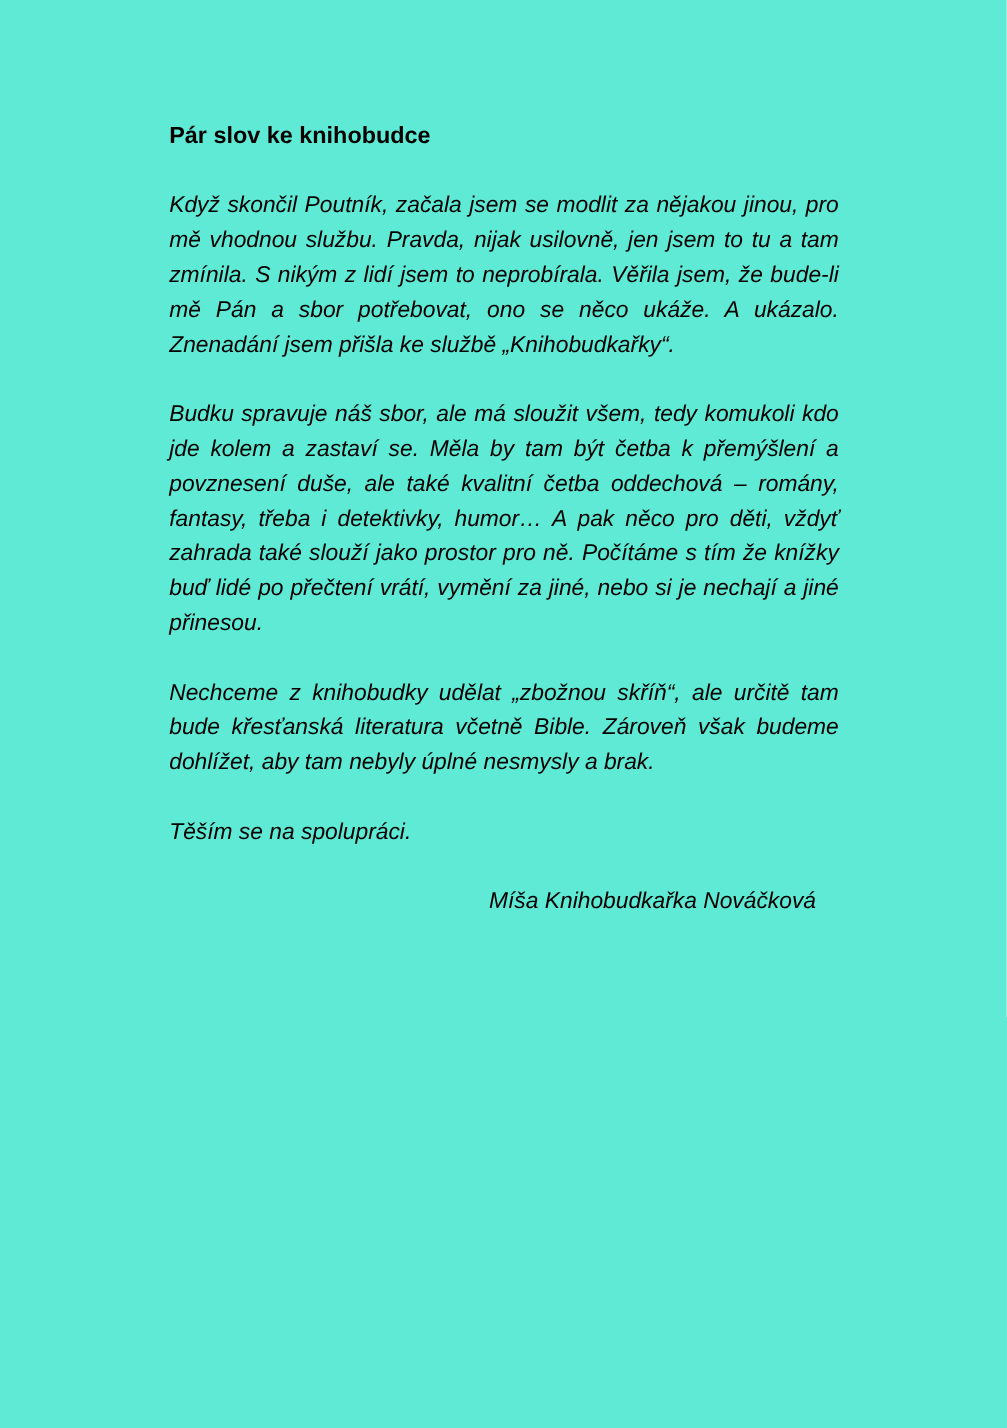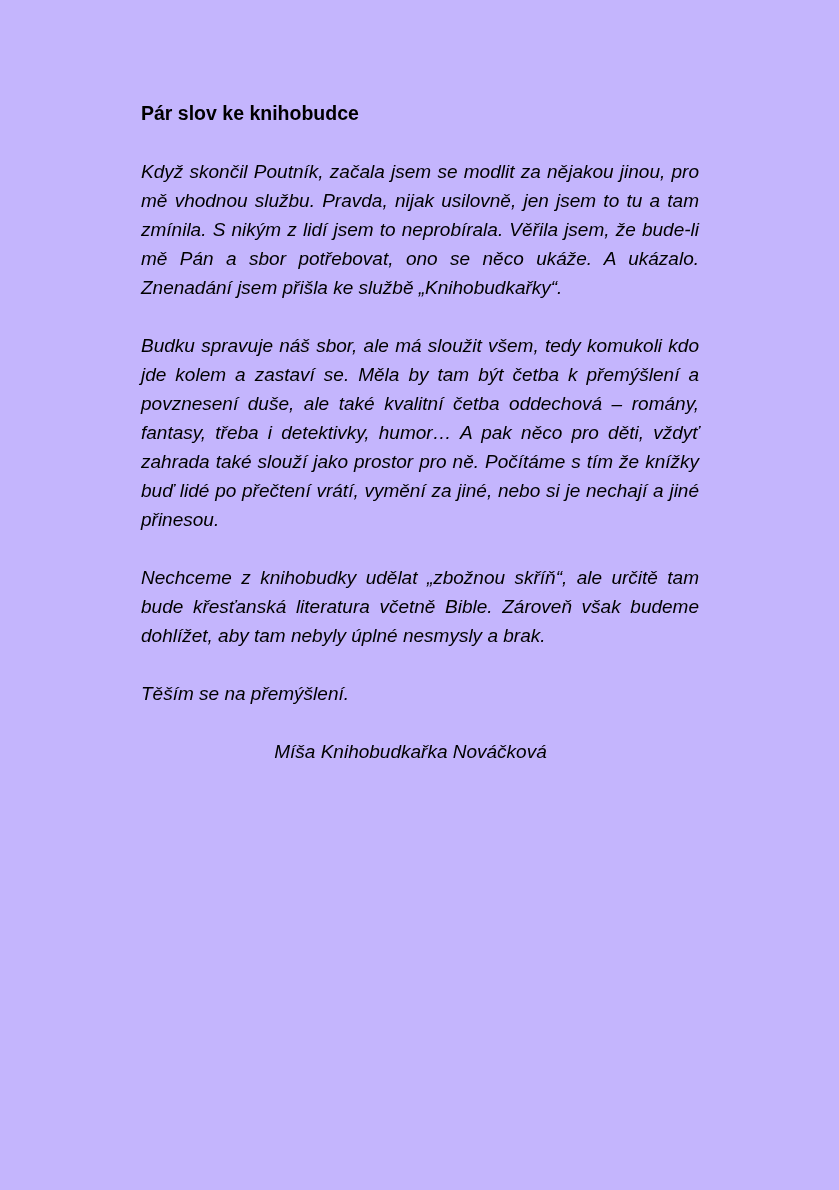--- a/index.html
+++ b/index.html
@@ -4,21 +4,21 @@
 <style>
   html, body {
     margin: 0;
     padding: 0;
     background: #ffffff;
   }
   .page {
     position: relative;
     width: 839px;
     height: 1190px;
-    background: #c4b5fd;
+    background: #5eead4;
     overflow: hidden;
     font-family: "Liberation Sans", "DejaVu Sans", sans-serif;
     color: #000000;
   }
   .content {
     position: absolute;
     left: 141px;
     top: 99px;
     width: 558px;
     font-size: 19px;
@@ -36,36 +36,36 @@
     text-align: justify;
     text-justify: inter-word;
     font-style: italic;
   }
   .para:last-of-type {
     margin-bottom: 29px;
   }
   .signature {
     margin: 0;
     font-style: italic;
-    text-align: center;
+    text-align: right;
     padding-right: 19px;
   }
 </style>
 </head>
 <body>
 
 <div class="page">
   <div class="content">
     <h1 class="doc-title">Pár slov ke knihobudce</h1>
 
     <p class="para">Když skončil Poutník, začala jsem se modlit za nějakou jinou, pro mě vhodnou službu. Pravda, nijak usilovně, jen jsem to tu a tam zmínila. S nikým z lidí jsem to neprobírala. Věřila jsem, že bude-li mě Pán a sbor potřebovat, ono se něco ukáže. A ukázalo. Znenadání jsem přišla ke službě „Knihobudkařky“.</p>
 
 
     <p class="para">Budku spravuje náš sbor, ale má sloužit všem, tedy komukoli kdo jde kolem a zastaví se. Měla by tam být četba k přemýšlení a povznesení duše, ale také kvalitní četba oddechová – romány, fantasy, třeba i detektivky, humor… A pak něco pro děti, vždyť zahrada také slouží jako prostor pro ně. Počítáme s tím že knížky buď lidé po přečtení vrátí, vymění za jiné, nebo si je nechají a jiné přinesou.</p>
 
     <p class="para">Nechceme z knihobudky udělat „zbožnou skříň“, ale určitě tam bude křesťanská literatura včetně Bible. Zároveň však budeme dohlížet, aby tam nebyly úplné nesmysly a brak.</p>
 
 
-    <p class="para">Těším se na přemýšlení.</p>
+    <p class="para">Těším se na spolupráci.</p>
 
     <p class="signature">Míša Knihobudkařka Nováčková</p>
   </div>
 </div>
 
 </body></html>

